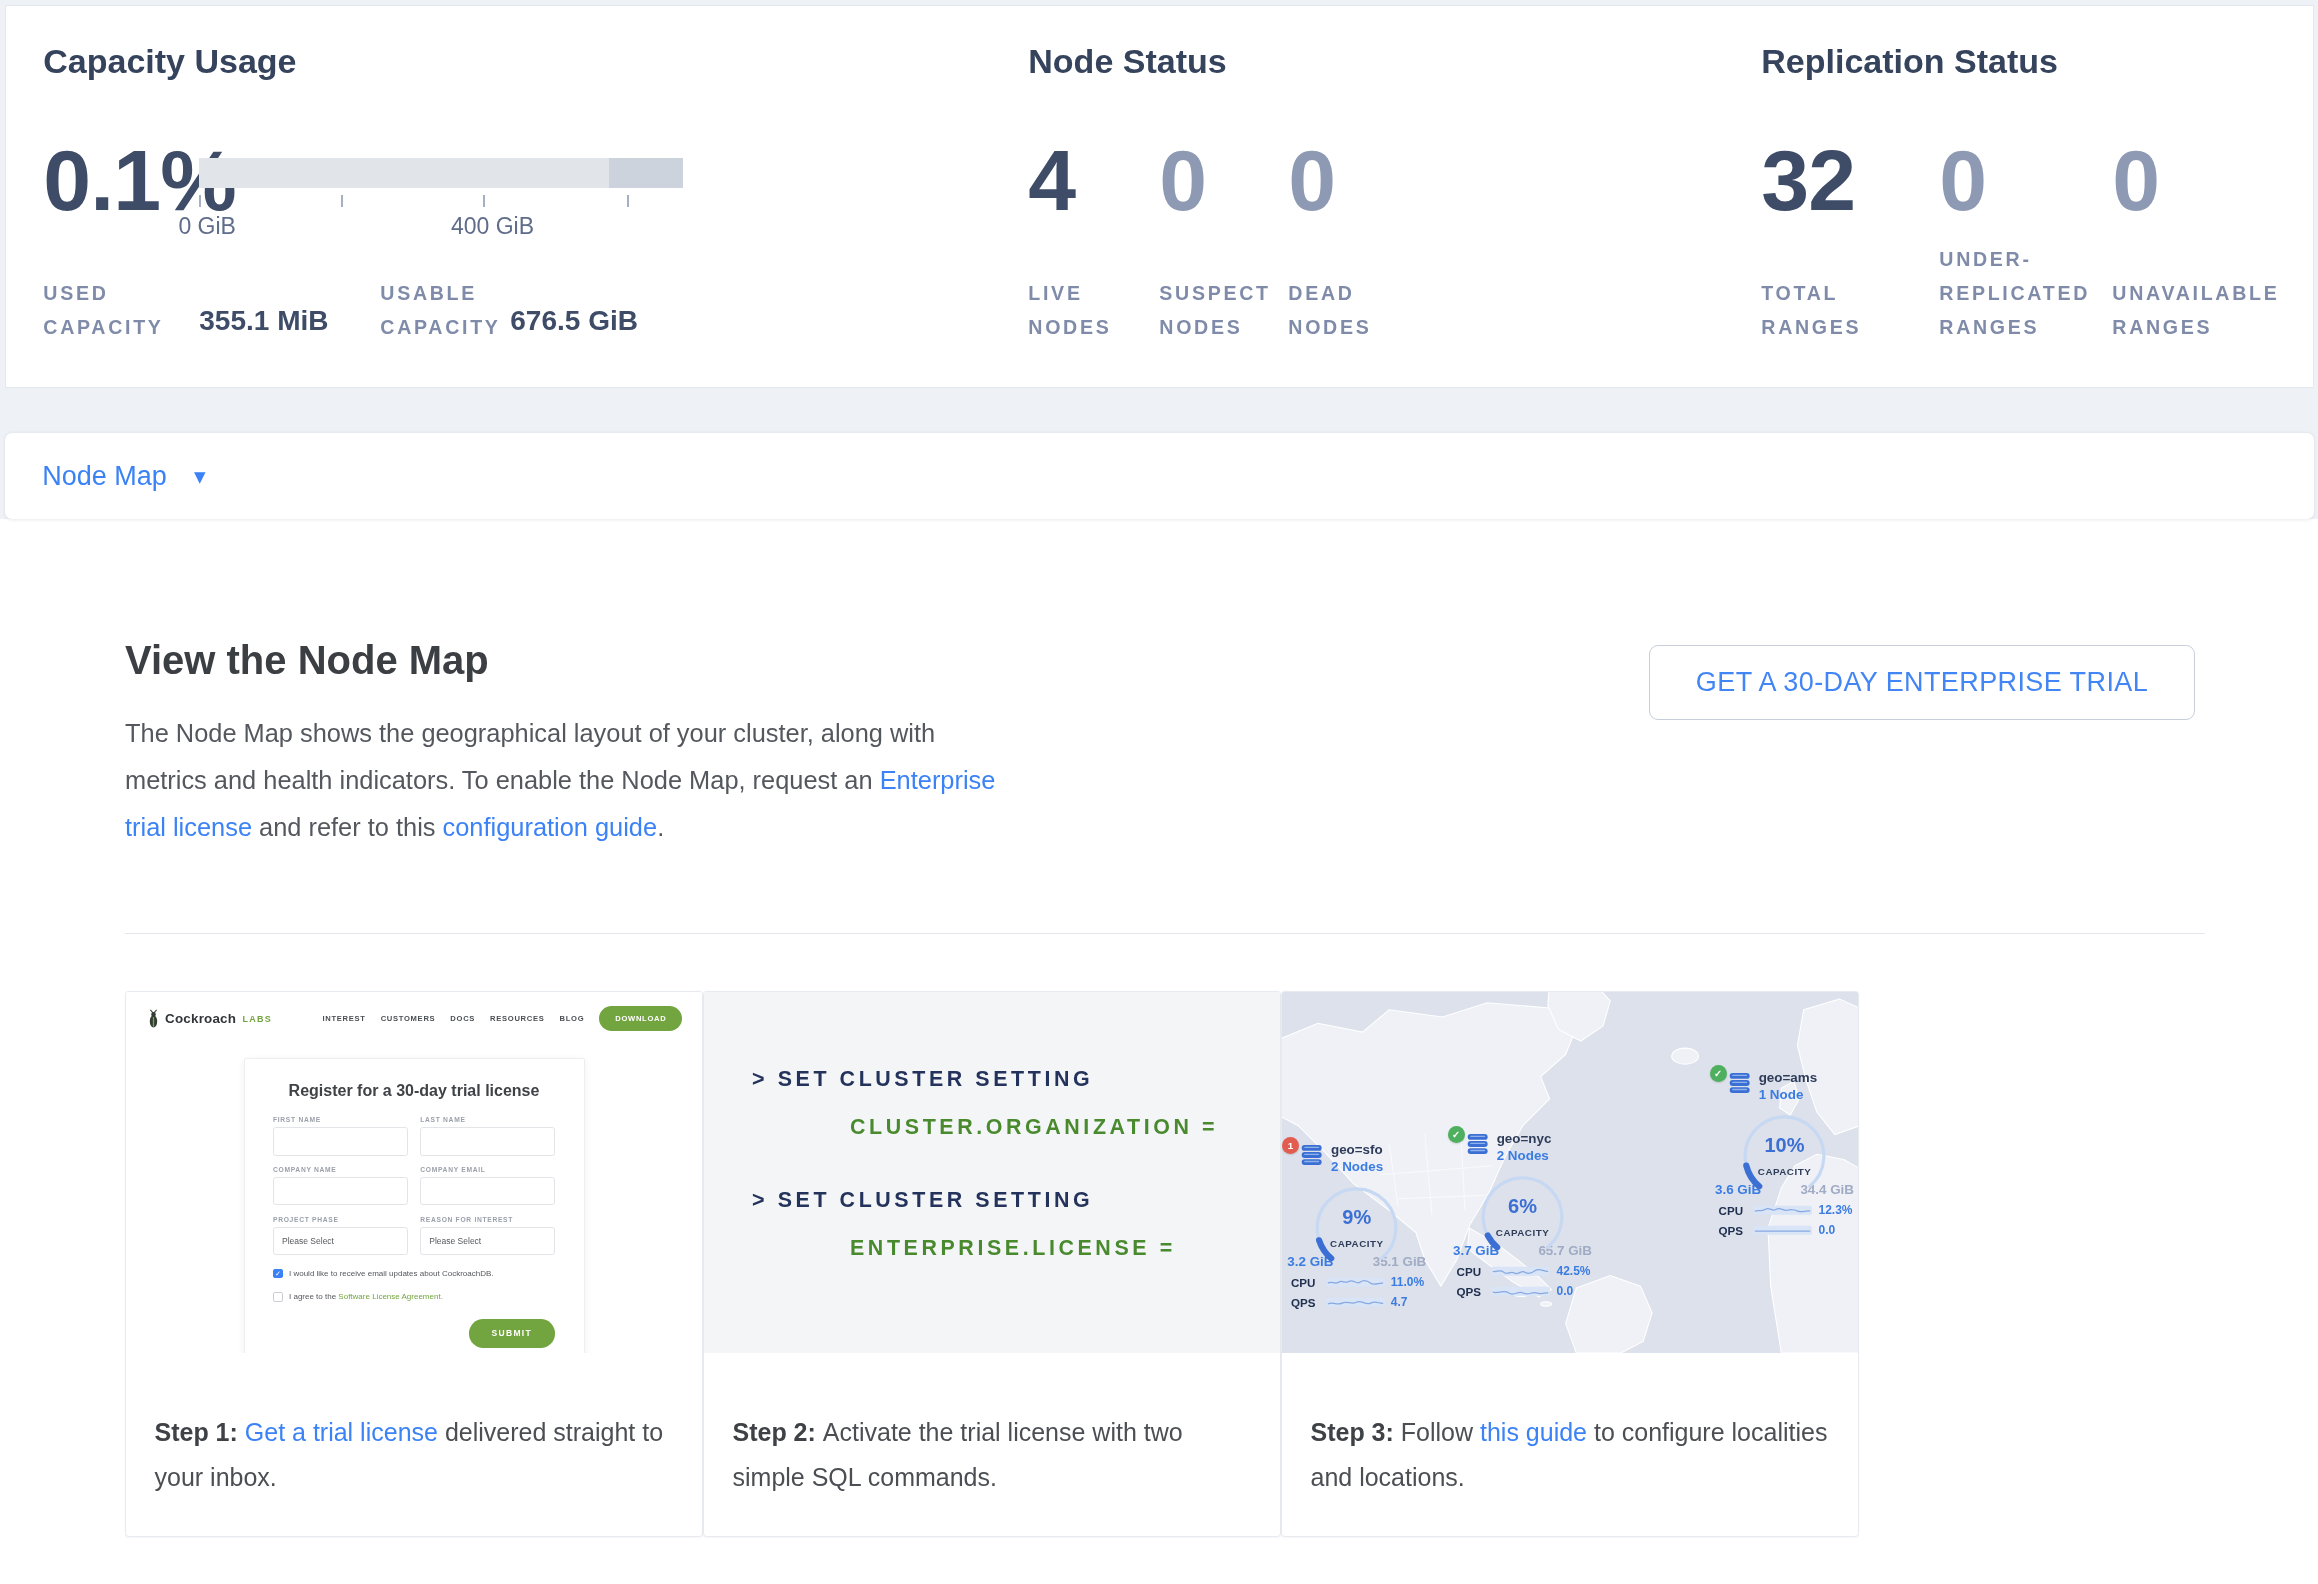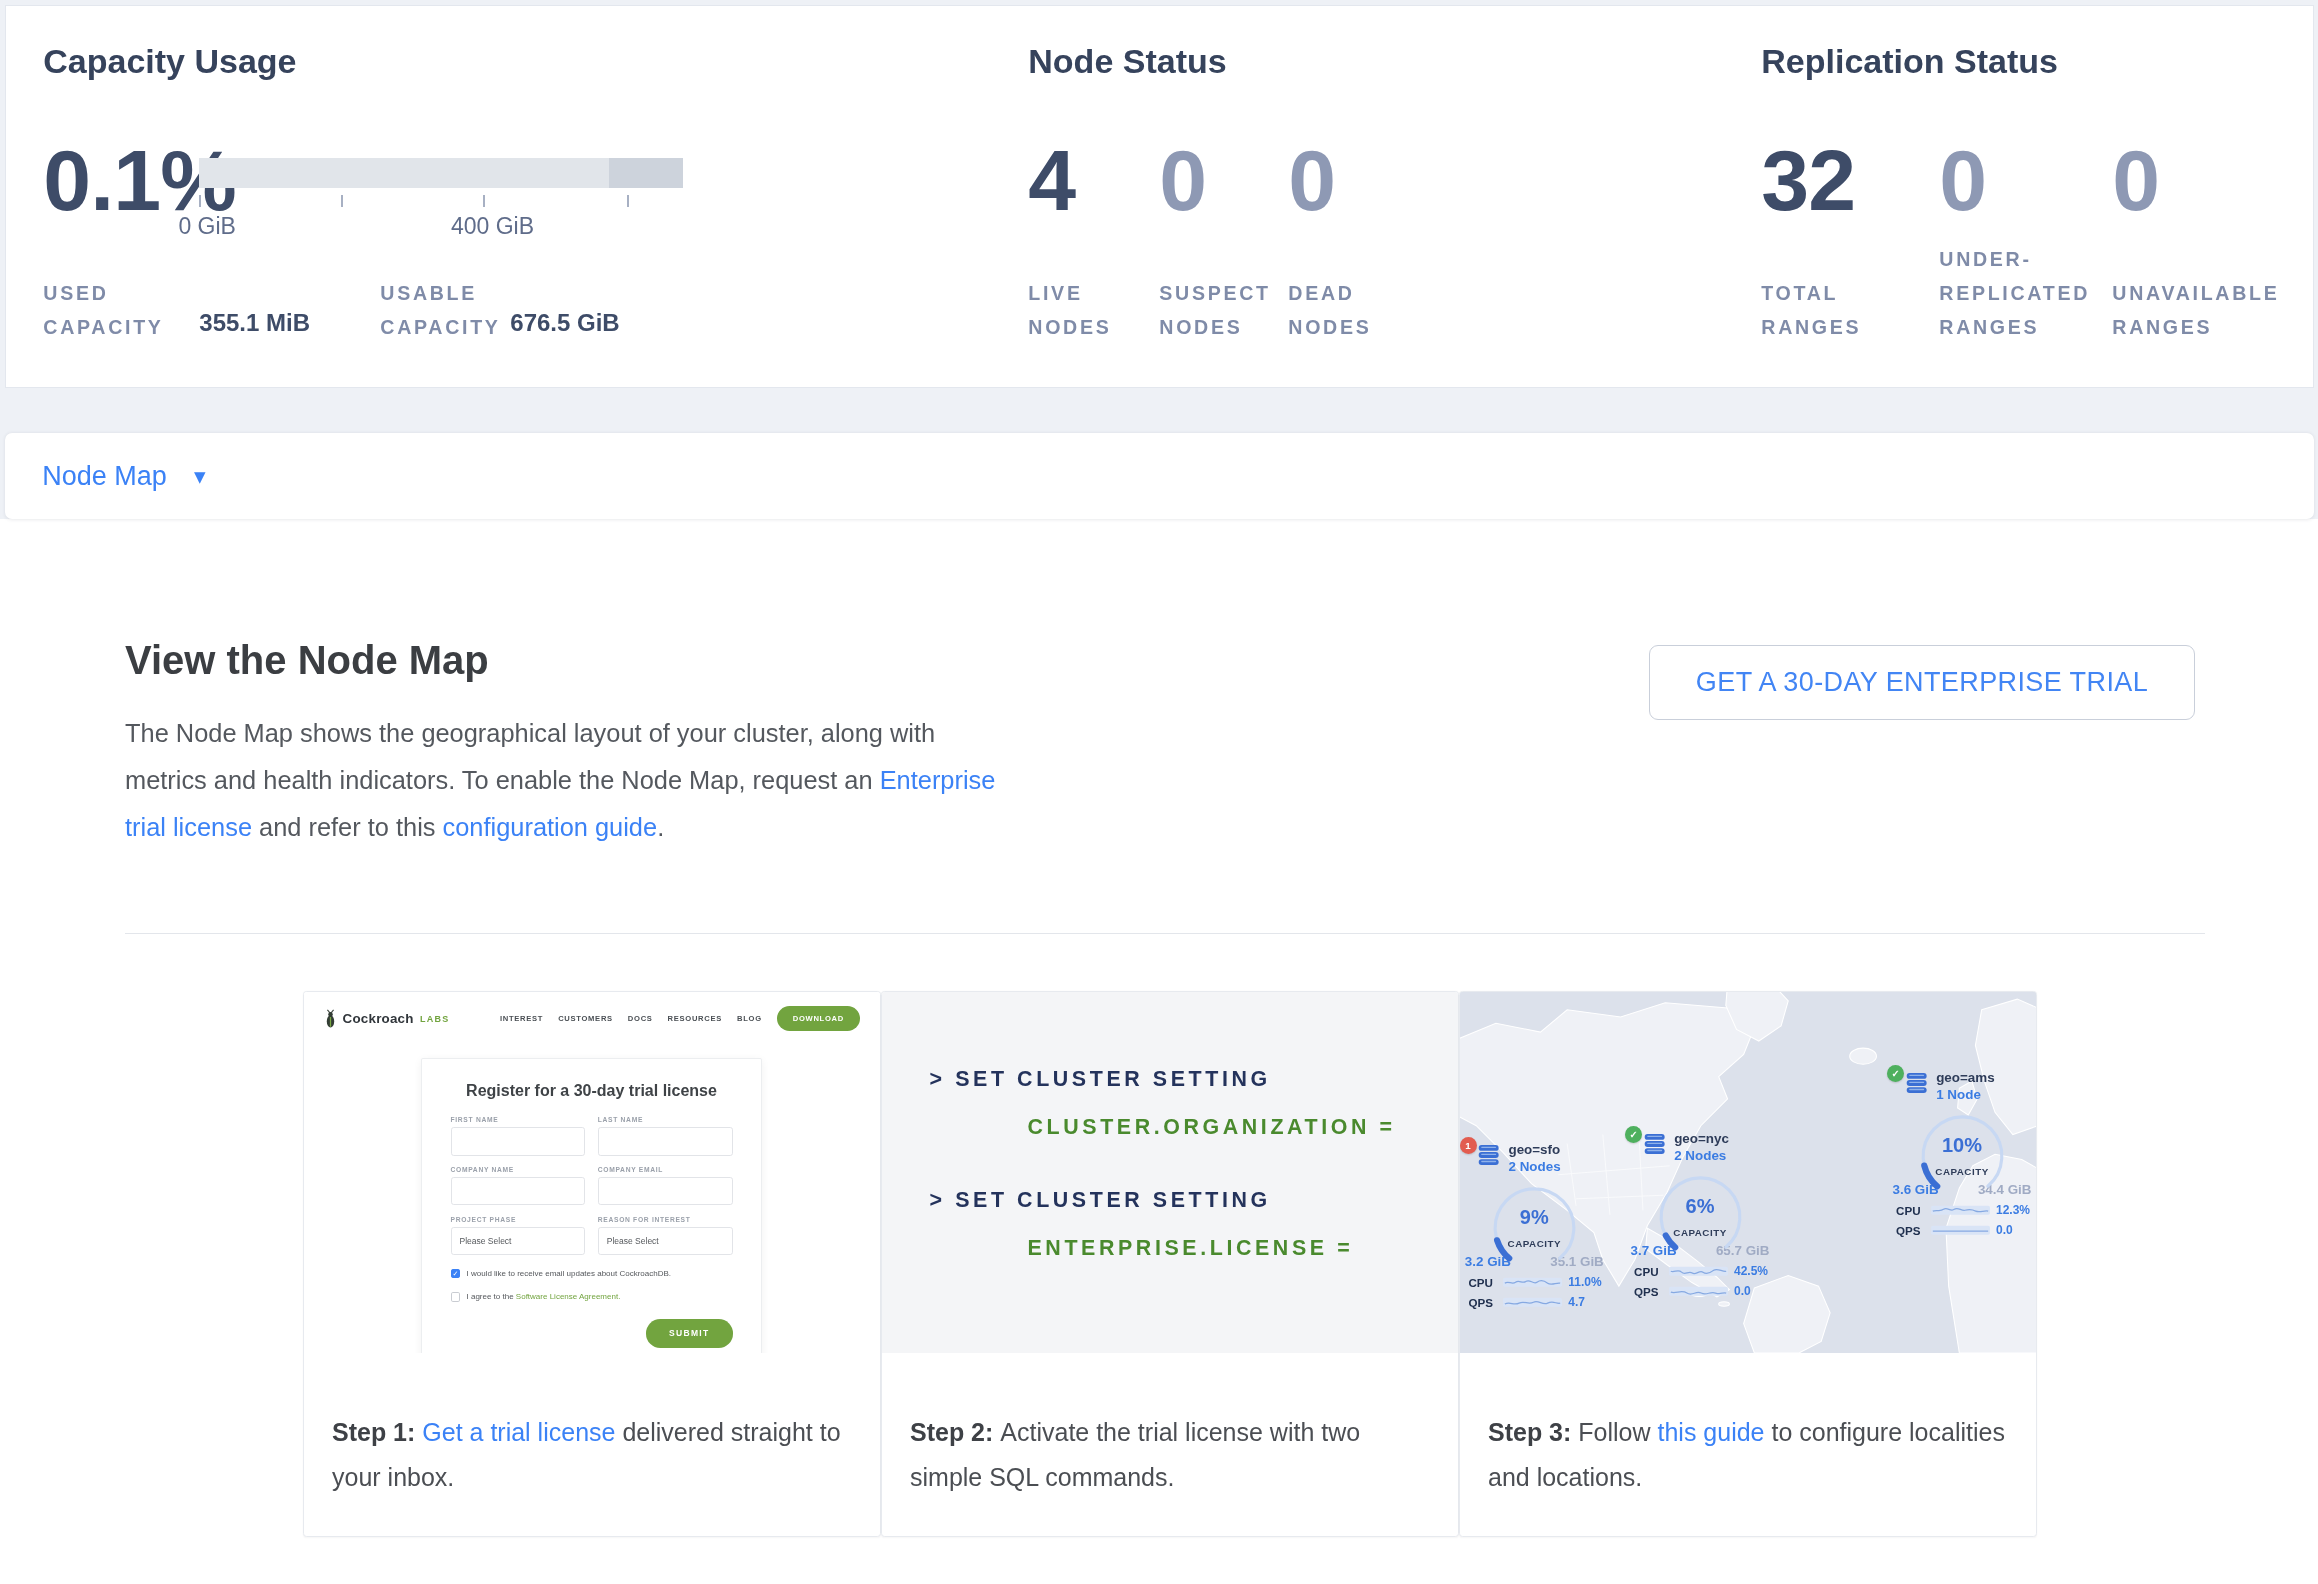--- a/index.html
+++ b/index.html
@@ -39,42 +39,42 @@
     color:#7f8ba8; line-height:34px;
   }
   .lbl-used { left:37px; width:147px; }
   .lbl-usable { left:374px; width:156px; }
   .lbl-live { left:1022px; width:116px; }
   .lbl-suspect { left:1153px; width:138px; }
   .lbl-dead { left:1282px; width:111px; }
   .lbl-total { left:1755px; width:129px; }
   .lbl-under { left:1933px; width:183px; }
   .lbl-unavail { left:2106px; width:201px; }
-  .cap-value { position:absolute; bottom:50px; font-size:24px; font-weight:700; color:#3e4c68; }
+  .cap-value { position:absolute; bottom:50px; font-size:28px; font-weight:700; color:#3e4c68; }
   .val-used { left:193px; } .val-usable { left:504px; }
   .n-live { left:1022px; } .n-suspect { left:1153px; } .n-dead { left:1282px; }
   .n-total { left:1755px; } .n-under { left:1933px; } .n-unavail { left:2106px; }
 
   
   main { padding-top:119px; }
   .intro { position:relative; margin:0 124px 0 125px; }
   .intro h1 { margin:0; font-size:40px; font-weight:600; color:#3b3e42; }
   .intro p { margin:27px 0 0 0; width:896px; font-size:25.4px; line-height:1.85; color:#54585e; }
   .intro a { color:#3b82f6; }
   .trial-btn {
     position:absolute; top:7.1px; right:0; width:546px; height:75px;
     background:#fff; border:1.8px solid #c9cfda; border-radius:9px;
     display:flex; align-items:center; justify-content:center;
     font-size:27px; font-weight:500; letter-spacing:0.4px; color:#4285f4; cursor:pointer;
     font-family:"Liberation Sans", sans-serif;
   }
   .divider { height:0.9px; background:#e3e6eb; margin:82px 114px 0 125px; }
 
   
-  .cards { display:flex; justify-content:center; margin:57px 105px 0 125px; }
+  .cards { display:flex; justify-content:flex-start; margin:57px 105px 0 125px; }
   .card {
     width:578px; height:546px; background:#fff; border:0.9px solid #e7eaef; border-radius:3.6px;
     box-shadow:0 0.9px 1.8px rgba(16,22,26,.04); overflow:hidden; position:relative;
   }
   .thumb { height:361px; position:relative; overflow:hidden; }
   .caption { padding:57px 28.5px 0 28.5px; font-size:25px; line-height:1.8; color:#4b4e53; }
   .caption b { color:#3e4146; }
   .caption a { color:#3b82f6; }
 
   

